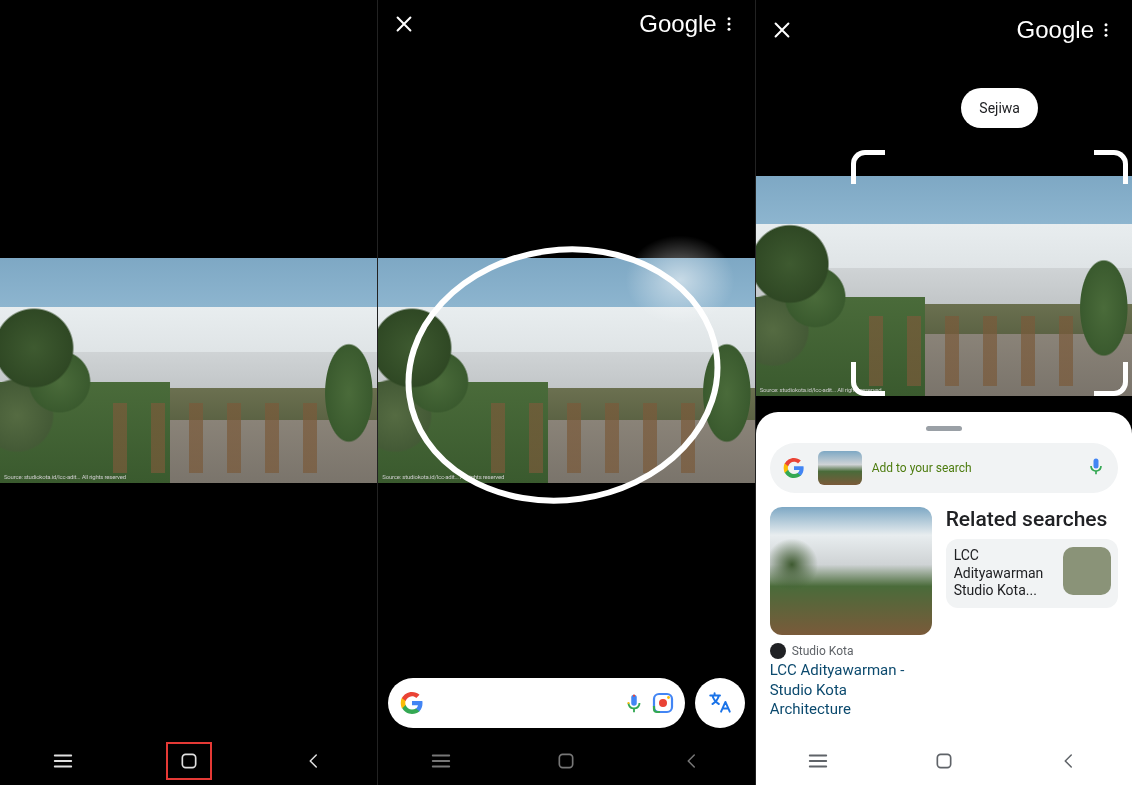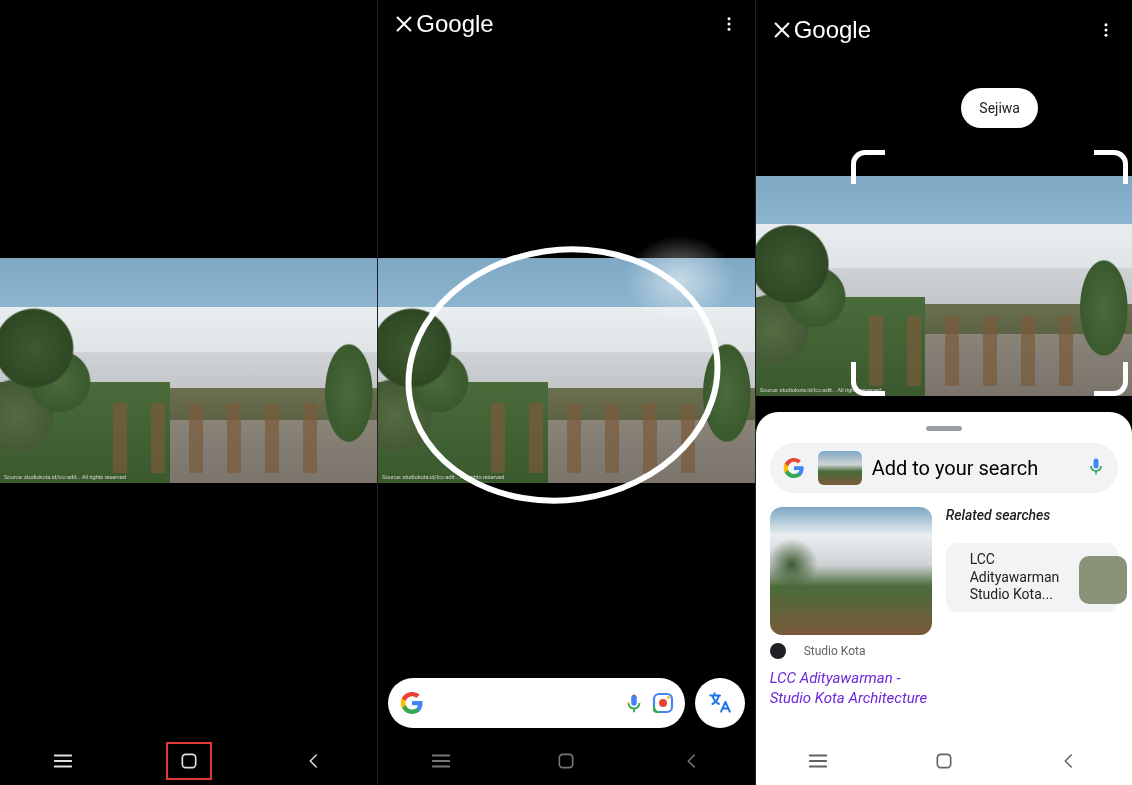--- a/index.html
+++ b/index.html
@@ -44,21 +44,21 @@
     color: #fff;
     width: 24px; height: 24px;
     display:flex;align-items:center;justify-content:center;
     cursor:pointer;
     font-size:18px;
   }
   .google-logo {
     flex:1;
     display:flex;
     align-items:center;
-    justify-content:flex-start;
+    justify-content:flex-end;
   }
   .google-logo span {
     color:#fff;
     font-size:24px;
     font-weight:500;
     font-family: "Product Sans", Arial, sans-serif;
   }
 
   
   .photo-strip {
@@ -224,22 +224,22 @@
     gap:10px;
   }
   .thumb-mini {
     width:44px; height:34px;
     border-radius:6px;
     background: linear-gradient(to bottom,#7ea8c4 0%,#cfd3d5 40%,#4a6b3a 60%,#7a5a3a 100%);
     position:relative;
     overflow:hidden;
   }
   .add-search .placeholder {
-    color:#000000;
-    font-size:20px;
+    color:#4d7c0f;
+    font-size:12px;
     flex:1;
   }
   .mic2 { width:22px; }
 
   .results-row {
     display:flex;
     gap:14px;
     margin-top:14px;
   }
   .main-card { flex: 0 0 162px; }
@@ -248,46 +248,44 @@
     border-radius:12px;
     background: linear-gradient(to bottom,#7ea8c4 0%,#e8edef 22%,#cfd3d5 45%,#4a6b3a 62%,#7a5a3a 100%);
     position:relative;
     overflow:hidden;
   }
   .main-card .img::before{
     content:"";position:absolute;left:0;top:0;bottom:0;width:45%;
     background: radial-gradient(circle at 30% 45%, #3e5a30 0%, transparent 30%);
   }
   .source-row {
-    display:flex; align-items:center; gap:18px;
+    display:flex; align-items:center; gap:6px;
     margin-top:8px;
     font-size:12px; color:#5f6368;
   }
   .favicon {
     width:16px; height:16px; border-radius:50%;
     background:#202124;
   }
   .main-card .title {
-    font-size:15px; color:#6d28d9;
+    font-size:15px; color:#0c4a6e;
     line-height:1.3;
-    margin-top:10px;
-    font-style:italic;
+    margin-top:2px;
   }
   .related-col { flex:1; min-width:0; }
   .related-head {
-    font-size:14px; color:#202124; font-weight:500;
-    margin-bottom:20px;
-    font-style:italic;
+    font-size:21px; color:#202124; font-weight:500;
+    margin-bottom:8px;
   }
   .rel-chip {
     background:#f1f3f4;
     border-radius:12px;
-    padding:8px 24px;
-    display:flex;
-    align-items:flex-end;
+    padding:8px 8px;
+    display:flex;
+    align-items:flex-start;
     gap:20px;
     margin-bottom:10px;
   }
   .rel-chip .txt {
     font-size:14px; color:#202124;
     line-height:1.25;
     flex:1;
   }
   .rel-chip .thumb {
     width:48px; height:48px; border-radius:10px;

